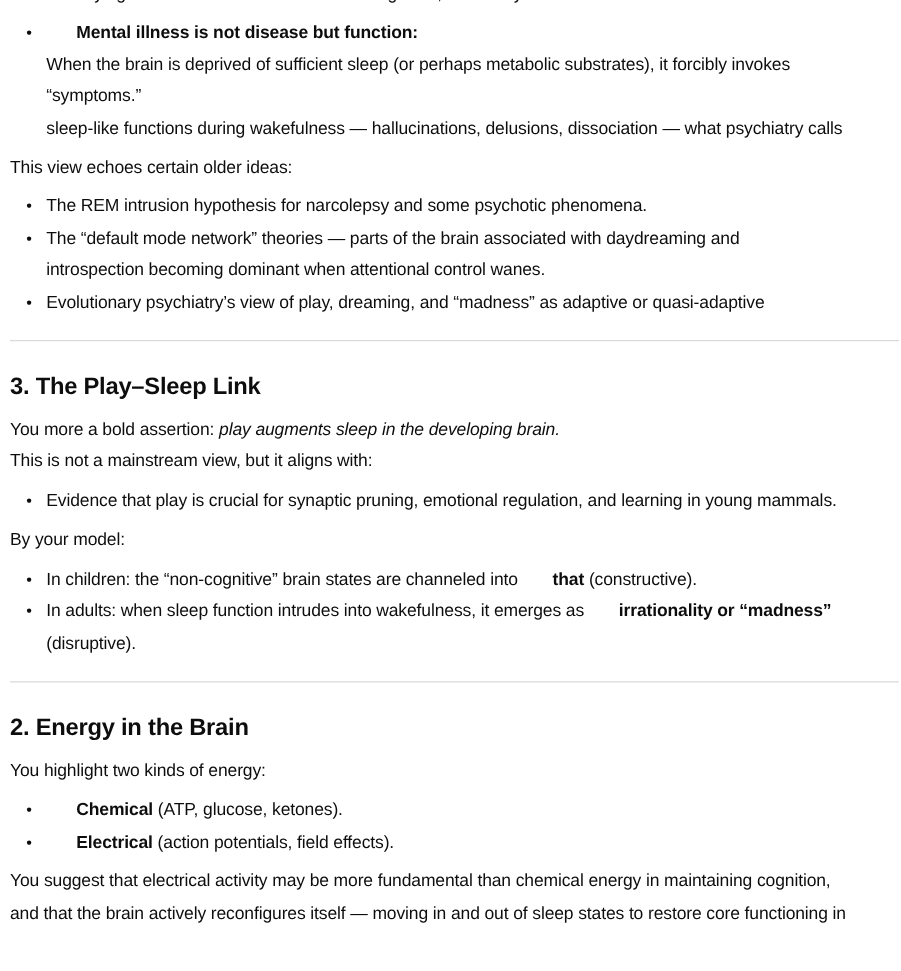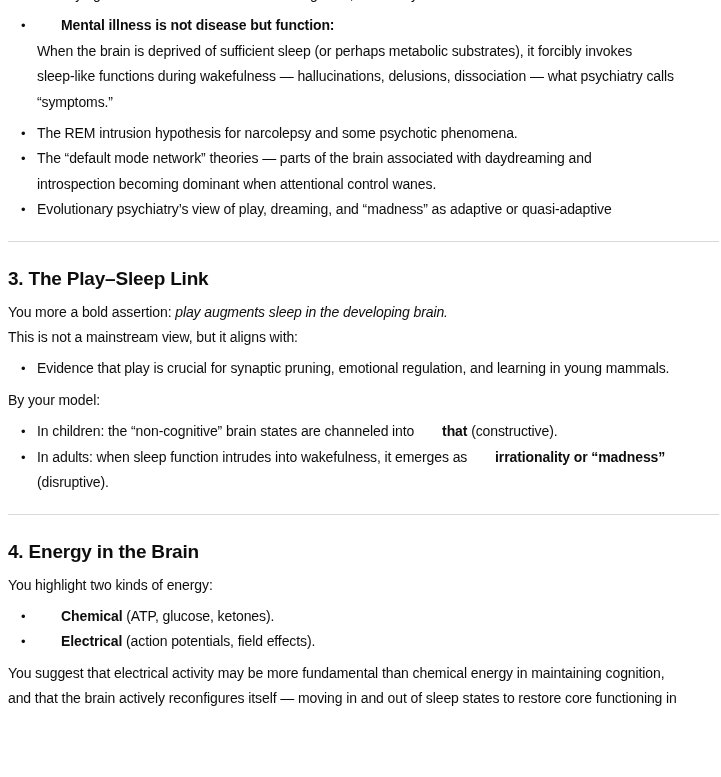--- a/index.html
+++ b/index.html
@@ -58,25 +58,26 @@
 <div class="doc">
 
   <div class="para clip-top">
     <span class="ln"><span>underlying driver: the brain’s need for non-cognitive, non-analytical </span><strong>states to restore itself.</strong></span>
   </div>
 
   <ul class="list">
     <li>
       <strong class="ln">Mental illness is not disease but function:</strong>
       <span class="ln">When the brain is deprived of sufficient sleep (or perhaps metabolic substrates), it forcibly invokes</span>
+      <span class="ln">“symptoms.”</span>
       <span class="ln">sleep-like functions during wakefulness — hallucinations, delusions, dissociation — what psychiatry calls</span>
-      <span class="ln">“symptoms.”</span>
     </li>
   </ul>
 
+  <p class="para">This view echoes certain older ideas:</p>
 
   <ul class="list">
     <li>
       <span class="ln">The REM intrusion hypothesis for narcolepsy and some psychotic phenomena.</span>
     </li>
     <li>
       <span class="ln">The “default mode network” theories — parts of the brain associated with daydreaming and</span>
       <span class="ln">introspection becoming dominant when attentional control wanes.</span>
     </li>
     <li>
@@ -106,21 +107,21 @@
       <span class="ln"><span>In children: the “non-cognitive” brain states are channeled into </span><strong>that</strong><span> (constructive).</span></span>
     </li>
     <li>
       <span class="ln"><span>In adults: when sleep function intrudes into wakefulness, it emerges as </span><strong>irrationality or “madness”</strong></span>
       <span class="ln">(disruptive).</span>
     </li>
   </ul>
 
   <hr class="divider">
 
-  <h3 class="heading">4. Energy in the Brain</h3>
+  <h3 class="heading">2. Energy in the Brain</h3>
 
   <p class="para">You highlight two kinds of energy:</p>
 
   <ul class="list">
     <li>
       <span class="ln"><strong>Chemical</strong><span> (ATP, glucose, ketones).</span></span>
     </li>
     <li>
       <span class="ln"><strong>Electrical</strong><span> (action potentials, field effects).</span></span>
     </li>

